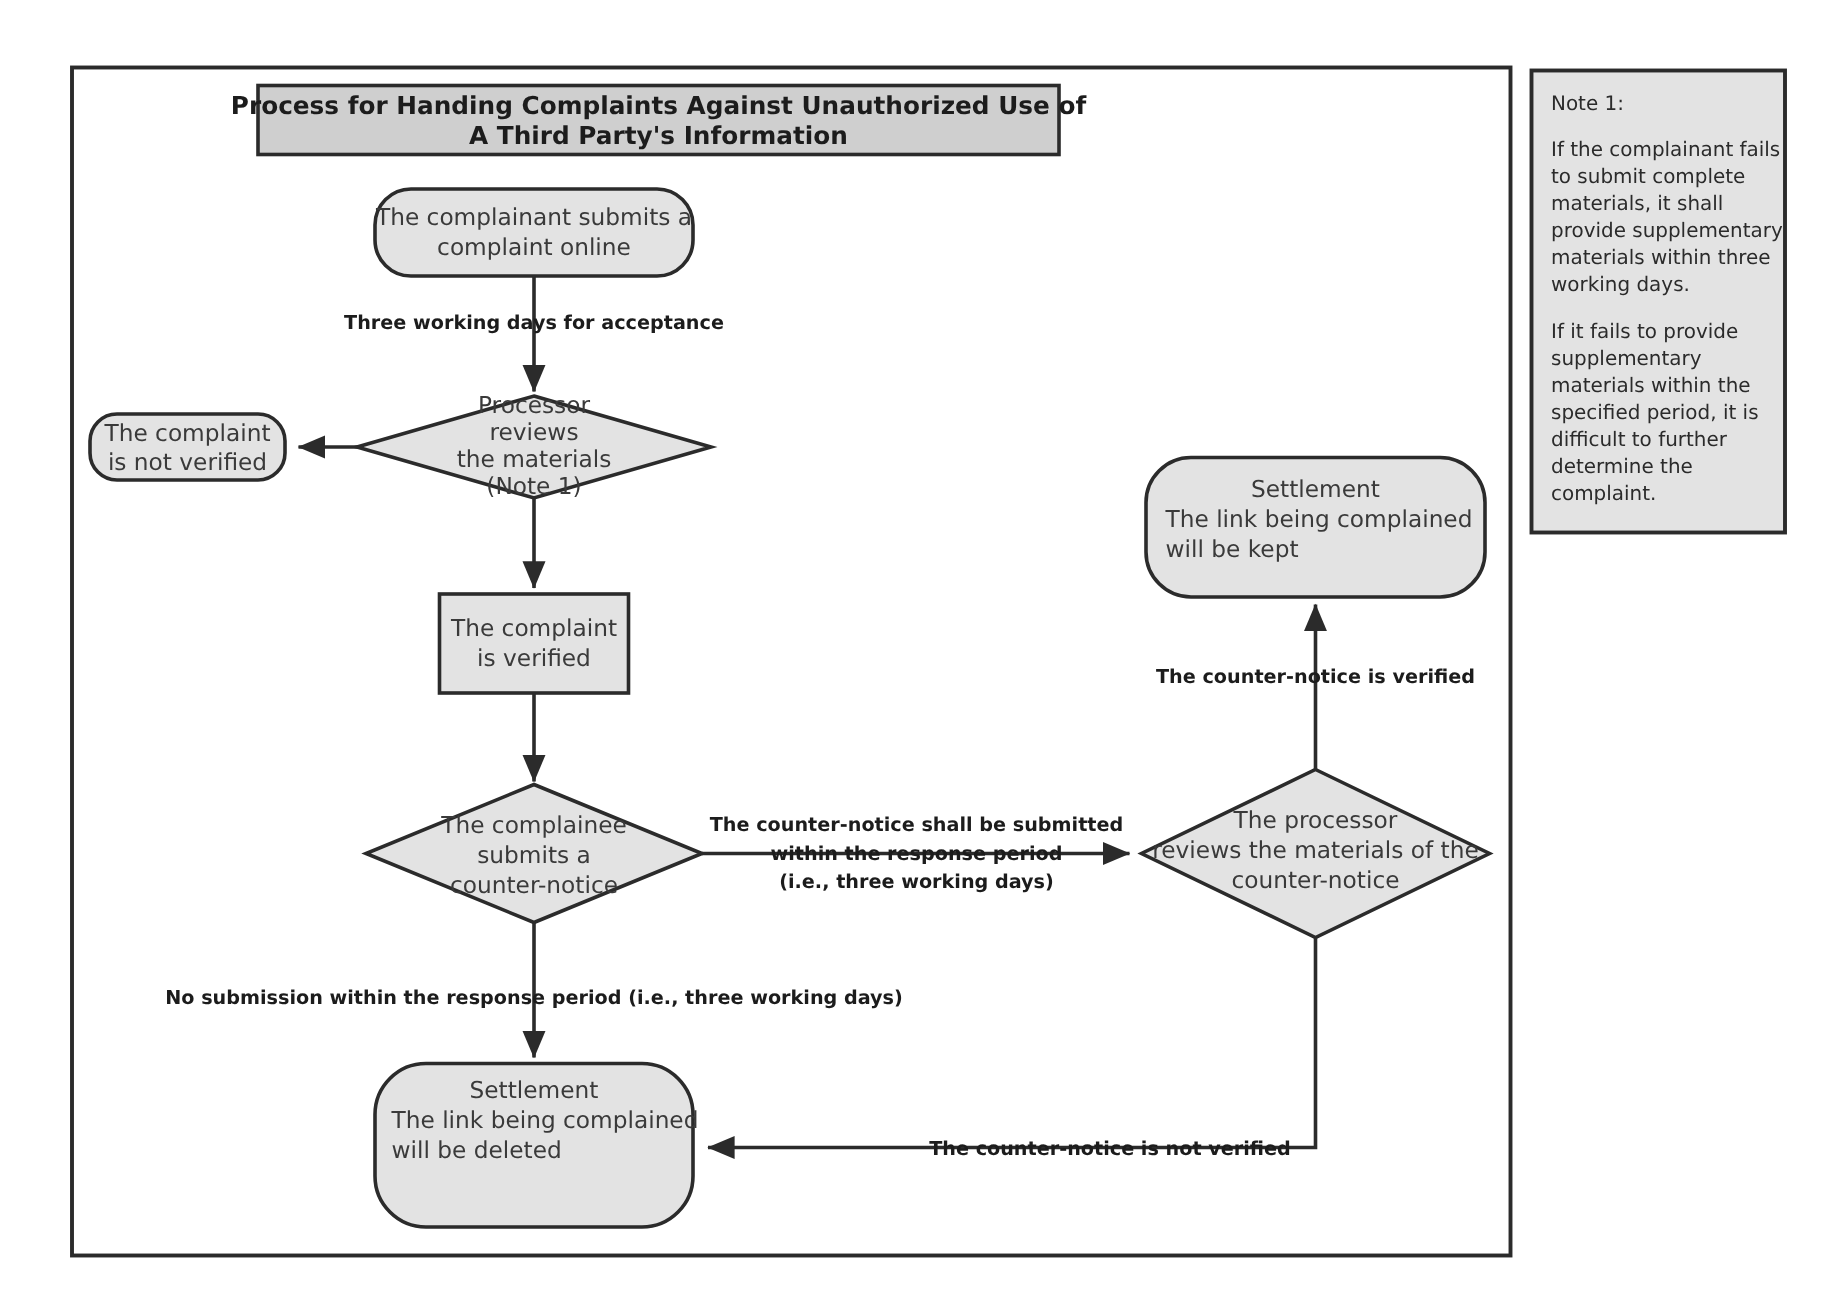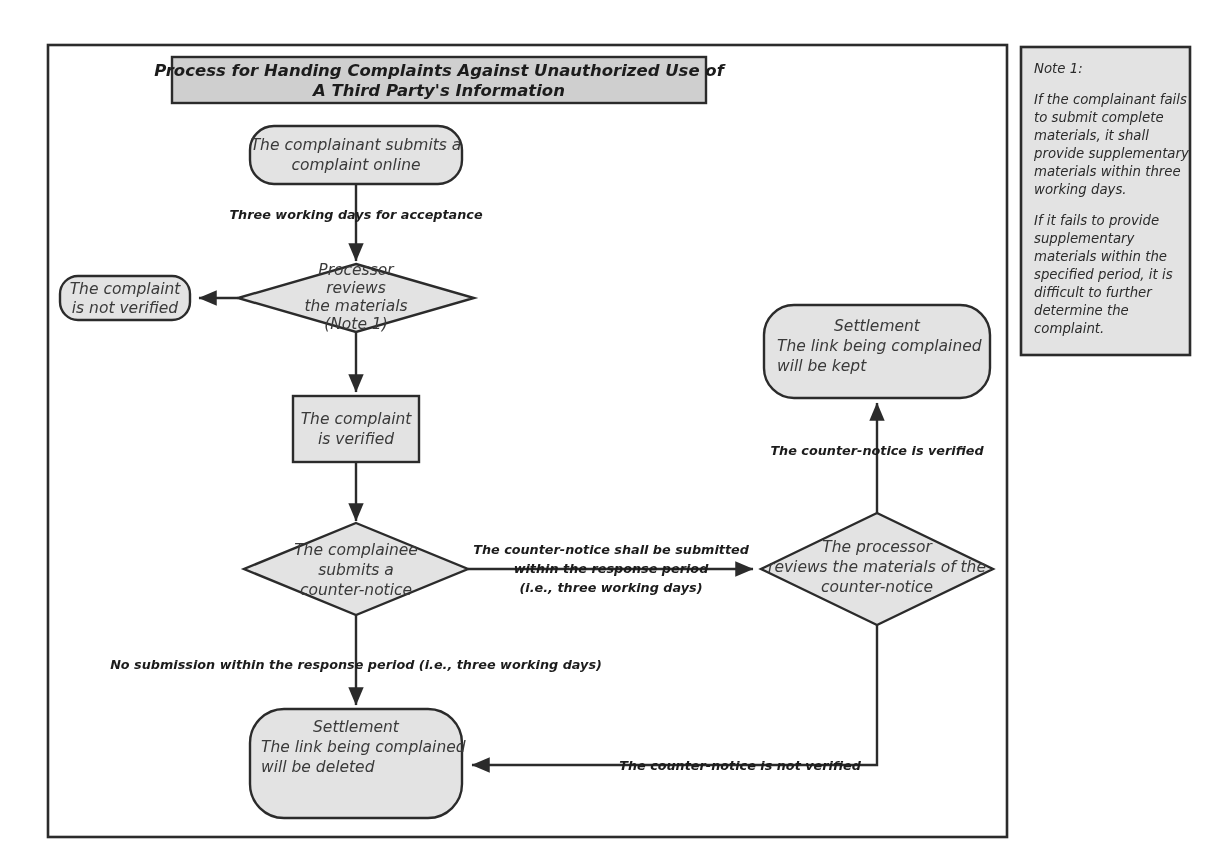--- a/index.html
+++ b/index.html
@@ -13,21 +13,20 @@
     font-family: "DejaVu Sans", sans-serif;
     position: relative;
     overflow: hidden;
   }
   #flowchart-root {
     position: absolute;
     left: 0;
     top: 0;
     width: 1222px;
     height: 868px;
-    font-style: italic;
   }
   .shape-fill {
     fill: #e3e3e3;
     stroke: #2b2b2b;
     stroke-width: 2.4;
   }
   .frame-box {
     fill: none;
     stroke: #2b2b2b;
     stroke-width: 2.6;

